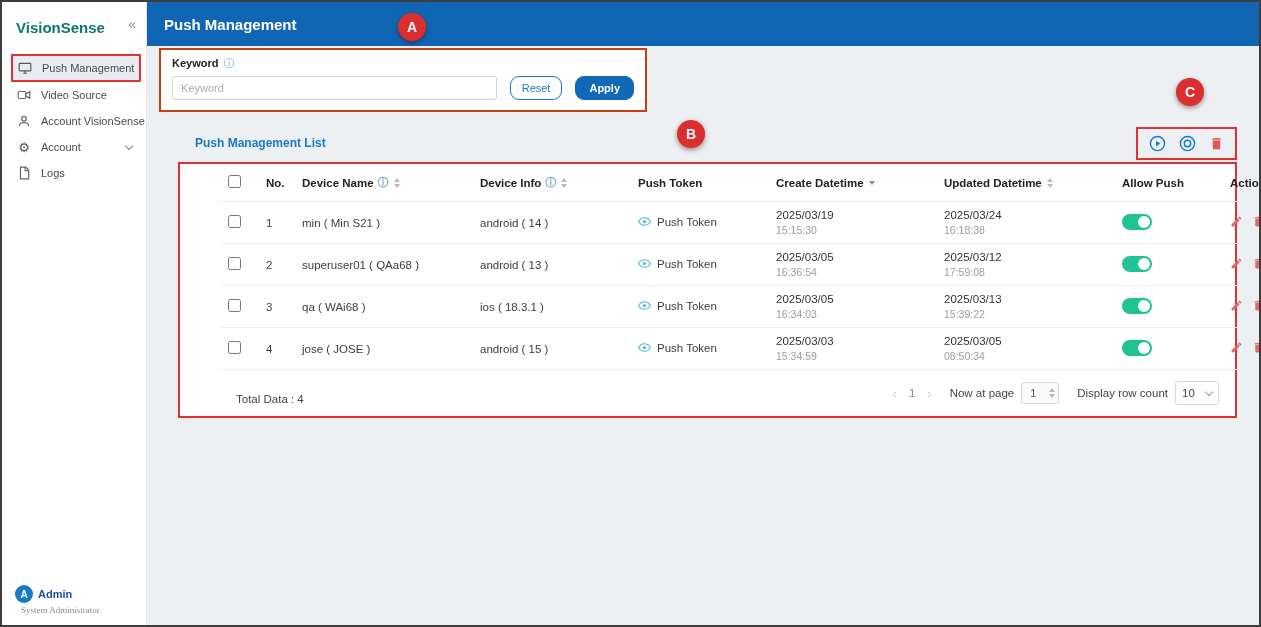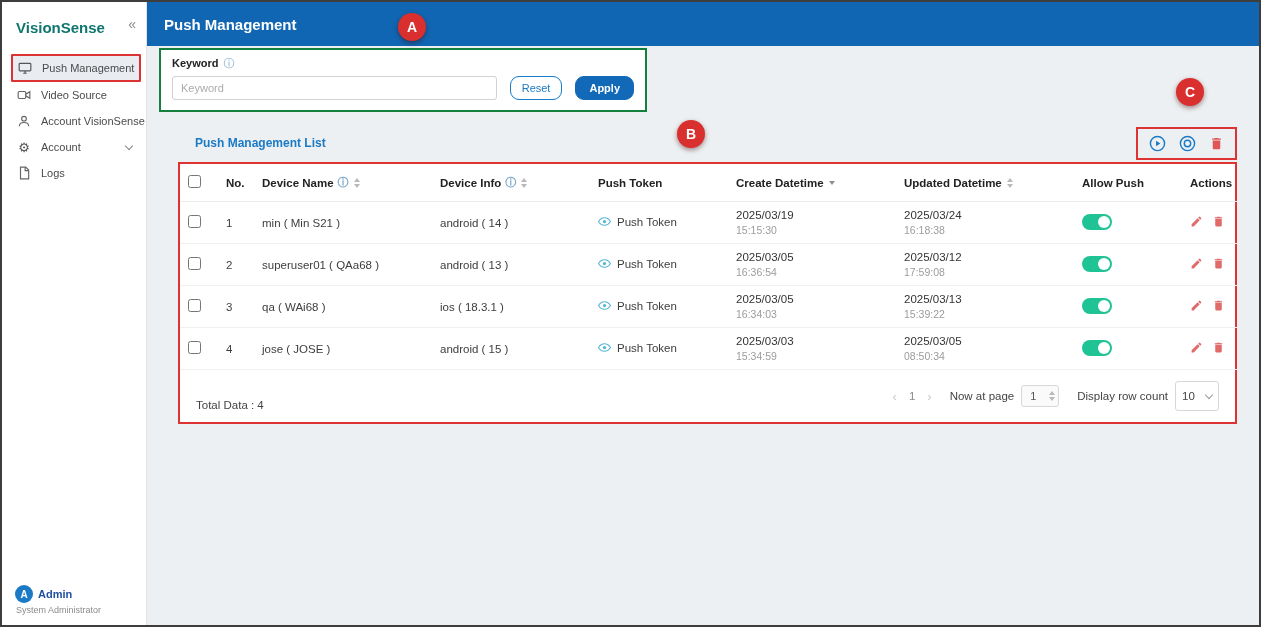--- a/index.html
+++ b/index.html
@@ -24,30 +24,30 @@
   .gear-glyph { font-size: 13px; color: #555; line-height: 1; }
   .nav-item.settings { justify-content: space-between; padding-right: 14px; }
   .nav-left { display: flex; align-items: center; gap: 9px; }
   .chev { width: 6px; height: 6px; border-right: 1.5px solid #888; border-bottom: 1.5px solid #888;
     transform: rotate(45deg); margin-top: -3px; }
   .side-user { position: absolute; left: 13px; bottom: 10px; }
   .user-row { display: flex; align-items: center; gap: 5px; }
   .avatar { width: 18px; height: 18px; border-radius: 50%; background: #1a7ac6; color: #fff;
     font-size: 10px; font-weight: bold; display: flex; align-items: center; justify-content: center; }
   .user-name { font-size: 11px; font-weight: bold; color: #1f4fa0; }
-  .user-role { font-size: 9px; color: #8b8b8b; margin-top: 2px; margin-left: 1px; }
+  .user-role { font-size: 9px; color: #8b8b8b; margin-top: 2px; margin-left: 6px; font-family: Liberation Serif, serif; }
   
   .topbar { position: absolute; left: 145px; top: 0; right: 0; height: 44px;
     background: #1166b3; display: flex; align-items: center; padding-left: 17px; }
   .topbar-title { color: #fff; font-size: 15px; font-weight: bold; }
   
   .content { position: absolute; left: 145px; top: 44px; right: 0; bottom: 0;
     background: #edf0f2; padding: 2px 12px 0 12px; }
   
-  .filter-box { width: 488px; border: 2px solid #15803d; background: #fff; }
+  .filter-box { width: 488px; border: 2px solid #c2410c; background: #fff; }
   .filter-card { padding: 7px 11px 10px 11px; }
   .filter-label-row { display: flex; align-items: center; gap: 5px; margin-bottom: 7px; }
   .filter-label { font-size: 11px; font-weight: bold; color: #222; }
   .info-glyph { color: #7aa6c8; font-size: 11px; line-height: 1; cursor: pointer; }
   .filter-controls { display: flex; align-items: center; gap: 13px; }
   .kw-input { width: 356px; height: 24px; border: 1px solid #d2d2d2; border-radius: 3px;
     padding: 0 8px; font-size: 11px; color: #333; font-family: "Liberation Sans", sans-serif; }
   .kw-input::placeholder { color: #ababab; }
   .btn { height: 24px; border-radius: 9px; font-size: 11px; cursor: pointer;
     font-family: "Liberation Sans", sans-serif; }
@@ -55,21 +55,21 @@
   .btn-apply { background: #1269b8; border: 1px solid #1269b8; color: #fff; padding: 0 13px; font-weight: bold; }
   
   .list-wrap { margin: 13px 10px 0 19px; }
   .list-strip { display: flex; align-items: center; justify-content: space-between;
     padding-left: 17px; height: 36px; }
   .list-title { color: #1a7ac6; font-size: 12px; font-weight: bold; }
   .c-box { border: 2px solid #dd3333; display: flex; align-items: center; gap: 13px;
     padding: 6px 11px; }
   .tool-icon { display: inline-flex; cursor: pointer; }
   
-  .table-box { border: 2px solid #dd3333; background: #fff; margin-top: 1px; }
+  .table-box { border: 2px solid #dd3333; background: #fff; margin-top: 1px; padding-left: 40px; }
   table { border-collapse: collapse; width: 100%; table-layout: fixed; }
   th { font-size: 11.5px; color: #222; font-weight: bold; text-align: left;
     padding: 11px 8px; border-bottom: 1px solid #ececec; white-space: nowrap; }
   td { font-size: 11.5px; color: #3d3d3d; padding: 6px 8px; height: 42px;
     border-bottom: 1px solid #f1f1f1; white-space: nowrap; }
   .c-check { width: 38px; } .c-no { width: 36px; } .c-name { width: 178px; }
   .c-info { width: 158px; } .c-token { width: 138px; } .c-date { width: 168px; }
   .c-date2 { width: 178px; } .c-allow { width: 108px; } .c-actions { width: 55px; }
   input[type="checkbox"] { width: 13px; height: 13px; margin: 0; cursor: pointer; }
   .sort { display: inline-flex; flex-direction: column; gap: 2px; margin-left: 5px;
@@ -97,21 +97,21 @@
   .pager .pg-num { color: #8a8a8a; font-size: 11.5px; cursor: pointer; }
   .pg-arrow { cursor: pointer; }
   .page-group, .rows-group { display: flex; align-items: center; gap: 7px; }
   .num-box { display: flex; align-items: center; border: 1px solid #d8d8d8; border-radius: 3px;
     height: 22px; width: 38px; padding: 0 3px 0 6px; background: #fafafa; }
   .num-box input { border: none; outline: none; width: 16px; font-size: 11px; color: #555;
     background: transparent; font-family: "Liberation Sans", sans-serif; }
   .num-spin { display: flex; flex-direction: column; gap: 2px; margin-left: auto; cursor: pointer; }
   .num-spin .tri-up, .num-spin .tri-down { border-left-width: 3px; border-right-width: 3px; }
   .select-box { display: flex; align-items: center; justify-content: space-between;
-    border: 1px solid #d8d8d8; border-radius: 3px; height: 30px; width: 44px;
+    border: 1px solid #d8d8d8; border-radius: 3px; height: 24px; width: 44px;
     padding: 0 6px; cursor: pointer; background: #fff; }
   .select-box .chev { margin-top: -2px; border-color: #9a9a9a; }
   
   .badge { position: absolute; width: 28px; height: 28px; border-radius: 50%;
     background: #d92f2f; color: #fff; font-weight: bold; font-size: 14px;
     display: flex; align-items: center; justify-content: center;
     box-shadow: 0 2px 5px rgba(60,0,0,.45); }
   #badge-a { left: 396px; top: 11px; }
   #badge-b { left: 675px; top: 118px; }
   #badge-c { left: 1174px; top: 76px; }

